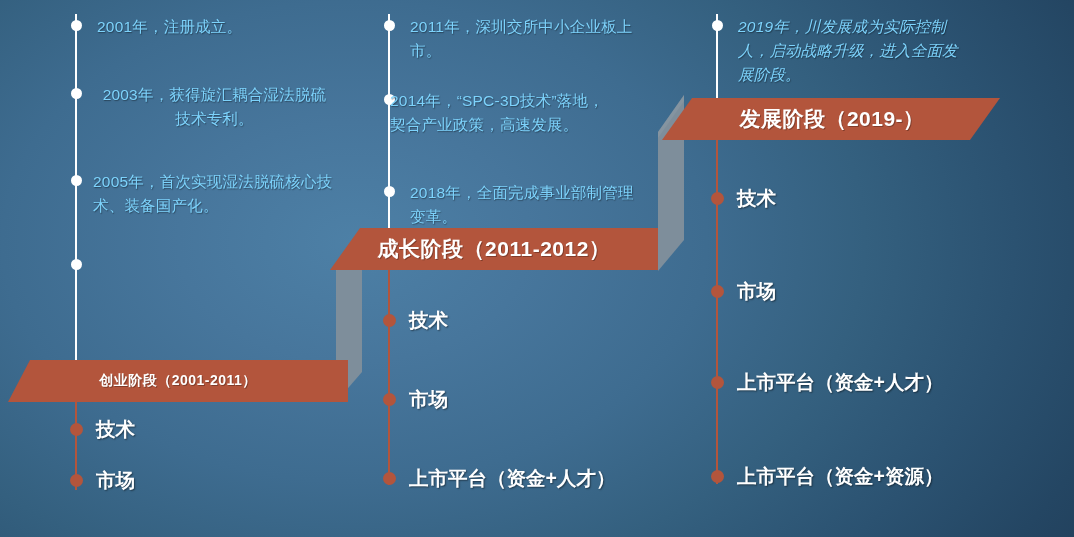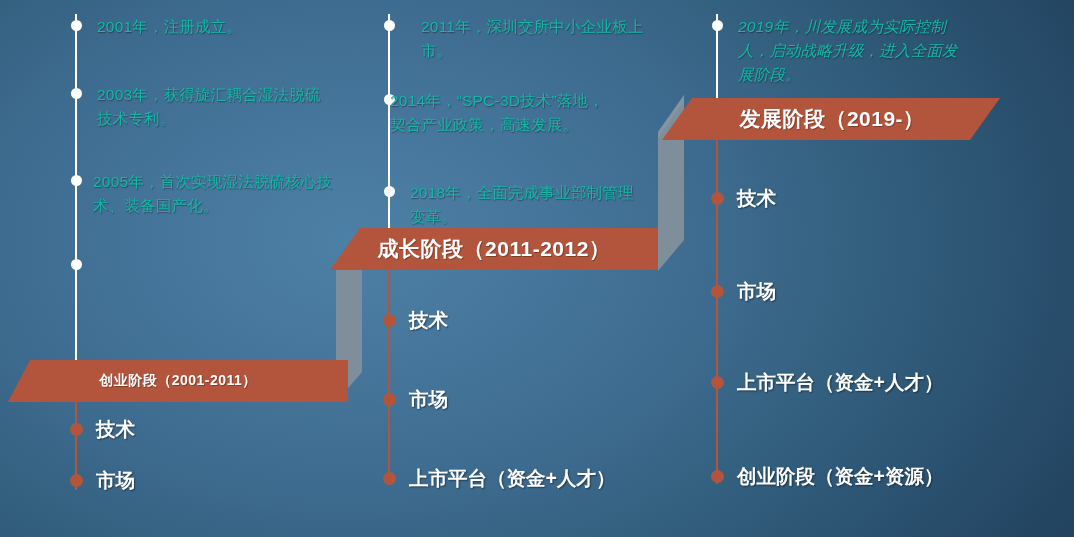--- a/index.html
+++ b/index.html
@@ -66,21 +66,21 @@
     border-radius: 50%;
     z-index: 6;
   }
   .dot.white { background: #ffffff; width: 11px; height: 11px; }
   .dot.orange { background: #b3553c; width: 13px; height: 13px; }
 
   
   .evt {
     position: absolute;
     z-index: 6;
-    color: #14b8a6;
+    color: #7dd3fc;
     font-size: 15.5px;
     line-height: 24px;
     text-shadow: 0.7px 0.7px 1.2px rgba(0,0,0,.40);
     letter-spacing: 0.2px;
   }
   .pillar {
     position: absolute;
     z-index: 6;
     color: #ffffff;
     font-size: 19.5px;
@@ -132,35 +132,35 @@
     <polygon points="30,0 338,0 308,42 0,42" fill="#b3553c"></polygon>
   </svg>
   <div class="banner" style="left:672px; top:98px; width:320px; height:42px; justify-content:center; font-size:21px;">
     <span class="btext">发展阶段（2019-）</span>
   </div>
 
   <div class="dot white" style="left:71px; top:20px;"></div>
   <div class="evt" style="left:97px; top:15px; width:235px;">2001年，注册成立。</div>
 
   <div class="dot white" style="left:71px; top:88px;"></div>
-  <div class="evt" style="left:97px; top:83px; width:235px;">2003年，获得旋汇耦合湿法脱硫技术专利。</div>
+  <div class="evt" style="left:97px; top:83px; width:235px;text-align:center;">2003年，获得旋汇耦合湿法脱硫技术专利。</div>
 
   <div class="dot white" style="left:71px; top:175px;"></div>
   <div class="evt" style="left:93px; top:170px; width:243px;"> 2005年，首次实现湿法脱硫核心技术、装备国产化。</div>
 
   <div class="dot white" style="left:71px; top:259px;"></div>
 
   <div class="dot orange" style="left:70px; top:423px;"></div>
   <div class="pillar" style="left:96px; top:418px;">技术</div>
 
   <div class="dot orange" style="left:70px; top:474px;"></div>
   <div class="pillar" style="left:96px; top:469px;">市场</div>
 
   <div class="dot white" style="left:384px; top:20px;"></div>
-  <div class="evt" style="left:410px; top:15px; width:225px;margin-left:11px;">2011年，深圳交所中小企业板上市。</div>
+  <div class="evt" style="left:410px; top:15px; width:225px;">2011年，深圳交所中小企业板上市。</div>
 
   <div class="dot white" style="left:384px; top:94px;"></div>
   <div class="evt" style="left:390px; top:89px; width:222px;">2014年，“SPC-3D技术”落地，契合产业政策，高速发展。</div>
 
   <div class="dot white" style="left:384px; top:186px;"></div>
   <div class="evt" style="left:410px; top:181px; width:235px;">2018年，全面完成事业部制管理变革。</div>
 
   <div class="dot orange" style="left:383px; top:314px;"></div>
   <div class="pillar" style="left:409px; top:309px;">技术</div>
 
@@ -176,15 +176,15 @@
   <div class="dot orange" style="left:711px; top:192px;"></div>
   <div class="pillar" style="left:737px; top:187px;">技术</div>
 
   <div class="dot orange" style="left:711px; top:285px;"></div>
   <div class="pillar" style="left:737px; top:280px;">市场</div>
 
   <div class="dot orange" style="left:711px; top:376px;"></div>
   <div class="pillar" style="left:737px; top:371px;">上市平台（资金+人才）</div>
 
   <div class="dot orange" style="left:711px; top:470px;"></div>
-  <div class="pillar" style="left:737px; top:465px;">创业阶段（资金+资源）</div>
+  <div class="pillar" style="left:737px; top:465px;">上市平台（资金+资源）</div>
 
 </div>
 
 </body></html>

